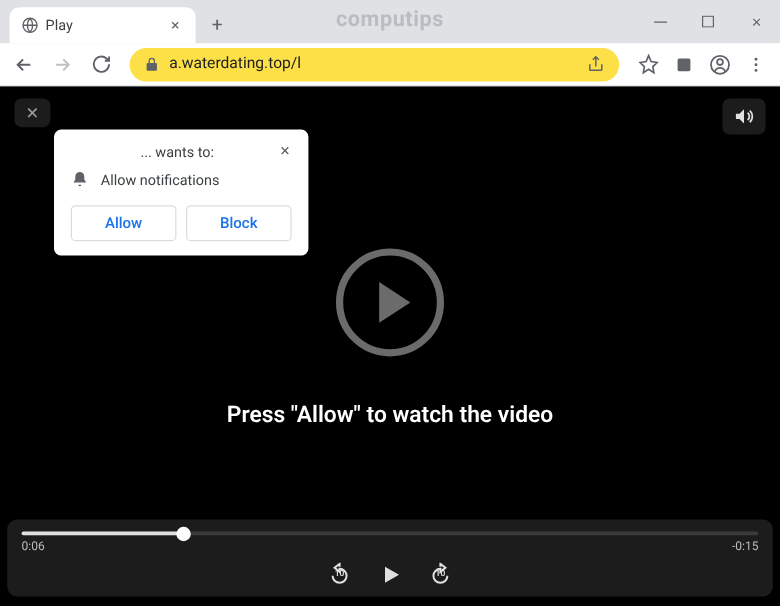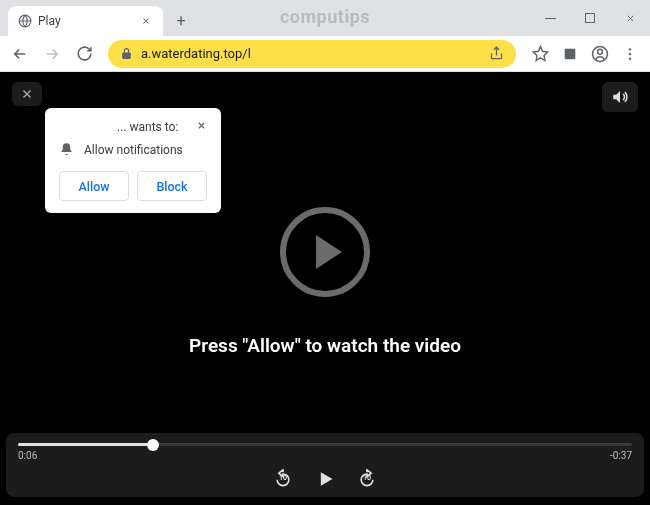--- a/index.html
+++ b/index.html
@@ -38,21 +38,21 @@
 .progress-row { display: flex; align-items: center; gap: 10px; }
 .progress-track { flex: 1; height: 3px; background: #3a3a3a; border-radius: 2px; position: relative; cursor: pointer; }
 .progress-fill { position: absolute; left: 0; top: 0; height: 100%; width: 22%; background: #e0e0e0; border-radius: 2px; }
 .progress-thumb { position: absolute; left: 22%; top: 50%; transform: translate(-50%, -50%); width: 12px; height: 12px; background: #fff; border-radius: 50%; }
 .time { color: #bdbdbd; font-size: 10px; min-width: 26px; }
 .time.right { text-align: right; }
 .controls-row { display: flex; justify-content: center; gap: 22px; margin-top: 8px; }
 .ctrl-icon { color: #e0e0e0; cursor: pointer; display: flex; align-items: center; justify-content: center; position: relative; }
 .skip-label { position: absolute; font-size: 7px; color: #e0e0e0; top: 5px; left: 0; right: 0; text-align: center; font-weight: 600; }
 
-.perm-popup { position: absolute; top: 36px; left: 45px; width: 176px; background: #fff; border-radius: 6px; box-shadow: 0 4px 16px rgba(0,0,0,0.35); padding: 12px 14px 12px; z-index: 50; }
+.perm-popup { position: absolute; top: 36px; left: 45px; width: 212px; background: #fff; border-radius: 6px; box-shadow: 0 4px 16px rgba(0,0,0,0.35); padding: 12px 14px 12px; z-index: 50; }
 .perm-title-row { display: flex; align-items: flex-start; justify-content: space-between; }
 .perm-title { font-size: 12px; color: #3c4043; margin-left: 58px; }
 .perm-close { color: #5f6368; cursor: pointer; font-size: 12px; }
 .perm-line { display: flex; align-items: center; gap: 10px; margin-top: 8px; color: #3c4043; font-size: 12px; }
 .perm-buttons { display: flex; gap: 8px; margin-top: 14px; }
 .perm-btn { flex: 1; height: 30px; border: 1px solid #dadce0; border-radius: 4px; background: #fff; color: #1a73e8; font-size: 12.5px; font-weight: 500; display: flex; align-items: center; justify-content: center; cursor: pointer; }
 </style>
 </head>
 <body>
 
@@ -173,21 +173,21 @@
 
   <div class="player-bar">
     <div class="progress-row">
       <div class="progress-track">
         <div class="progress-fill"></div>
         <div class="progress-thumb"></div>
       </div>
     </div>
     <div style="display:flex;justify-content:space-between;margin-top:4px;">
       <span class="time">0:06</span>
-      <span class="time right">-0:37</span>
+      <span class="time right">-0:15</span>
     </div>
     <div class="controls-row">
       <div class="ctrl-icon">
         <svg width="20" height="20" viewBox="0 0 24 24" fill="none" stroke="currentColor" stroke-width="2">
             <path d="M12 4V1L7 5l5 4V6a7 7 0 11-7 7"></path>
           </svg>
         <span class="skip-label">10</span>
       </div>
       <div class="ctrl-icon">
         <svg width="20" height="20" viewBox="0 0 24 24" fill="currentColor">

